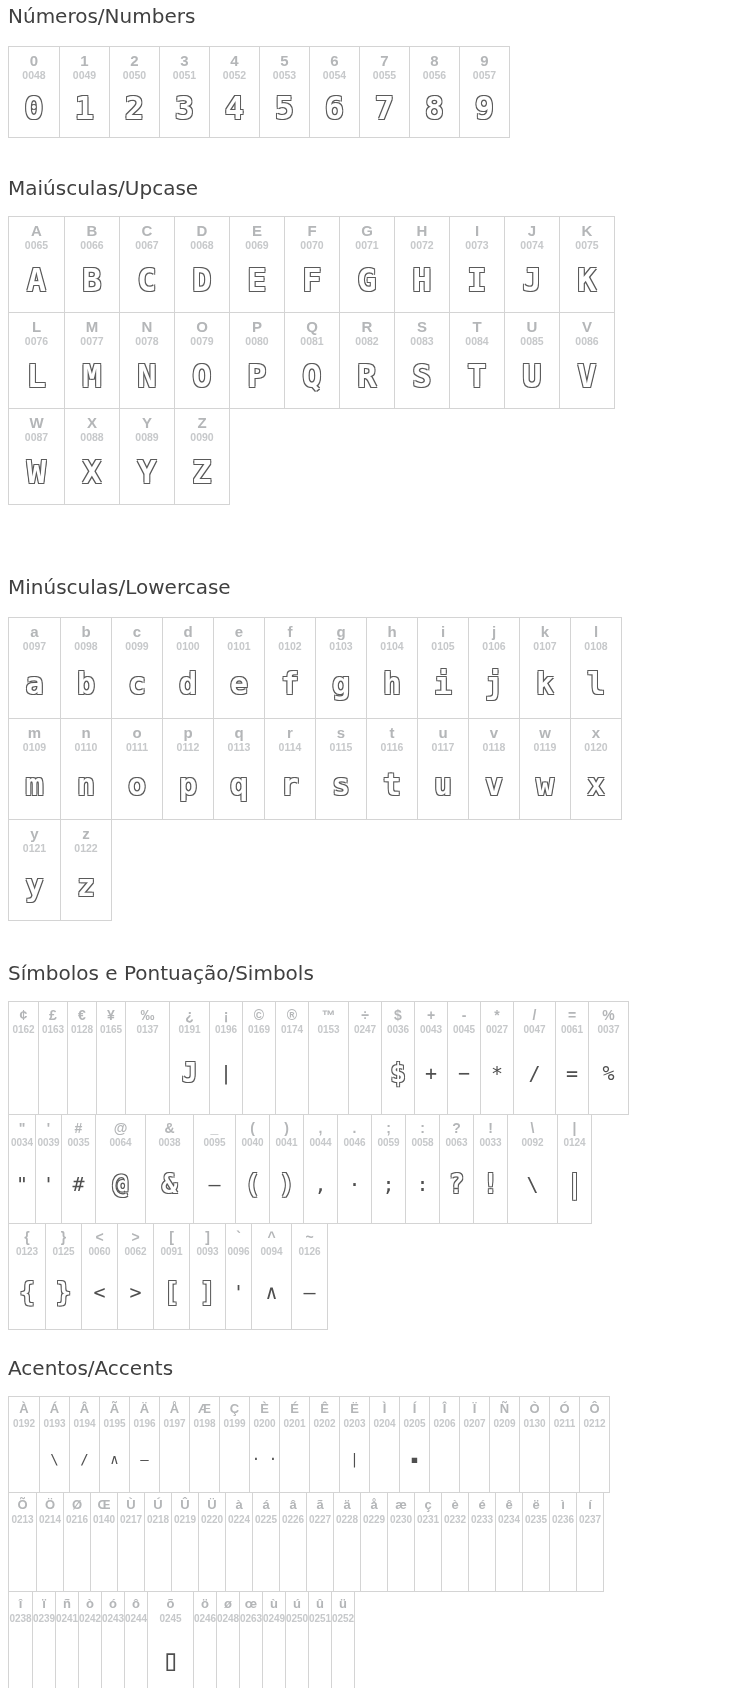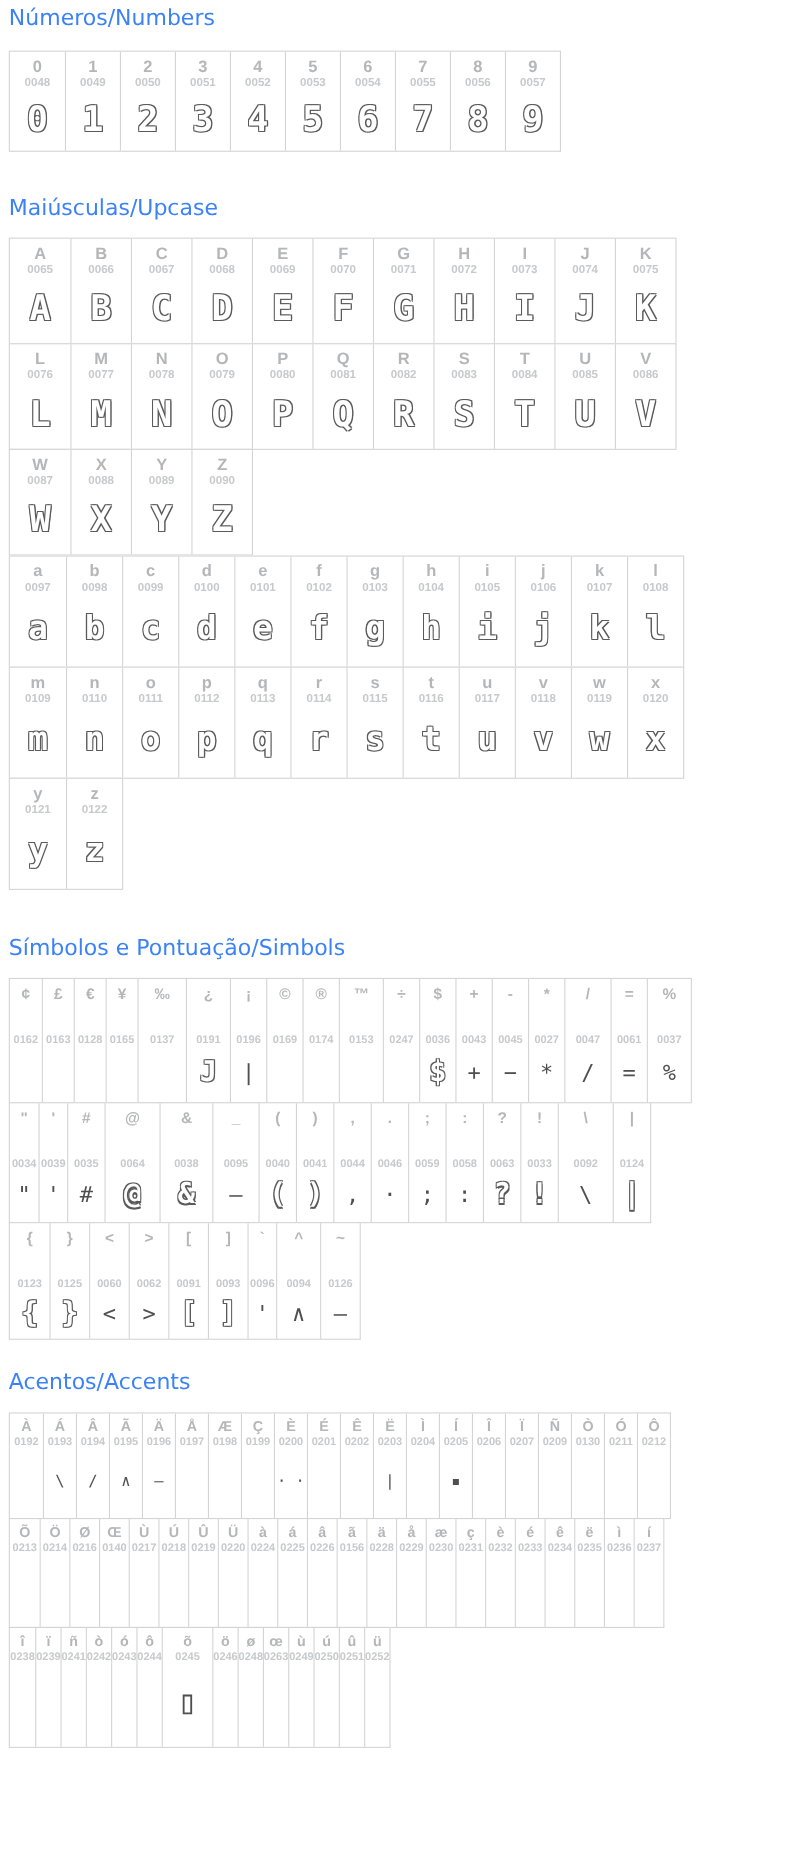--- a/index.html
+++ b/index.html
@@ -3,21 +3,21 @@
 <meta charset="utf-8">
 <style>
   html,body{margin:0;padding:0;background:#fff;}
   body{
     width:730px;min-height:1688px;box-sizing:border-box;
     padding:2px 0 20px 8px;
     font-family:"Liberation Sans",sans-serif;
   }
   .section{display:block;}
   .sec-title{
-    font-size:20px;font-weight:400;color:#3b82f6;
+    font-size:20px;font-weight:400;color:#404040;
     font-family:"DejaVu Sans","Liberation Sans",sans-serif;
   }
   .sec-numbers  .sec-title{margin:2px 0 18px 0;}
   .sec-upcase   .sec-title{margin:38px 0 16px 0;}
   .sec-lowercase .sec-title{margin:70px 0 18px 0;}
   .sec-symbols  .sec-title{margin:40px 0 16px 0;}
   .sec-accents  .sec-title{margin:26px 0 16px 0;}
 
   .gtable{display:block;}
   .grow{display:flex;width:max-content;border:1px solid #d4d4d4;background:#fff;}
@@ -50,21 +50,21 @@
   .sec-numbers .cell{width:50px;height:90px;}
   .sec-numbers .glyph{font-size:32px;}
   
   .sec-upcase .cell{width:55px;height:95px;}
   .sec-upcase .glyph{font-size:32px;}
   
   .sec-lowercase .cell{width:51px;height:100px;}
   .sec-lowercase .glyph{font-size:30px;}
   
   .sec-symbols .ch{font-size:14px;}
-  .sec-symbols .code{font-size:10px;margin-top:28px;}
+  .sec-symbols .code{font-size:10px;}
   .sec-symbols .cell{width:33px;}
   .sec-symbols .glyph.o{font-size:26px;}
   .sec-symbols .glyph.s{font-size:20px;}
   .sec-symbols .gtable .grow:nth-child(1){height:112px;}
   .sec-symbols .gtable .grow:nth-child(2){height:108px;}
   .sec-symbols .gtable .grow:nth-child(3){height:105px;}
   .sec-symbols .gtable .grow:nth-child(1) .cell:nth-child(-n+4){width:29px;}
   .sec-symbols .gtable .grow:nth-child(1) .cell:nth-child(5){width:44px;}
   .sec-symbols .gtable .grow:nth-child(1) .cell:nth-child(6){width:40px;}
   .sec-symbols .gtable .grow:nth-child(1) .cell:nth-child(10){width:40px;}
@@ -289,20 +289,21 @@
           </div>
           <div class="cell">
             <div class="ch">Z</div>
             <div class="code">0090</div>
             <div class="glyph o">Z</div>
           </div>
         </div>
       </div>
     </section>
     <section class="section sec-lowercase">
+      <h2 class="sec-title">Minúsculas/Lowercase</h2>
       <div class="gtable">
         <div class="grow">
           <div class="cell">
             <div class="ch">a</div>
             <div class="code">0097</div>
             <div class="glyph o">a</div>
           </div>
           <div class="cell">
             <div class="ch">b</div>
             <div class="code">0098</div>
@@ -817,21 +818,21 @@
             <div class="code">0225</div>
             <div class="glyph s"></div>
           </div>
           <div class="cell">
             <div class="ch">â</div>
             <div class="code">0226</div>
             <div class="glyph s"></div>
           </div>
           <div class="cell">
             <div class="ch">ã</div>
-            <div class="code">0156</div>
+            <div class="code">0227</div>
             <div class="glyph s"></div>
           </div>
           <div class="cell">
             <div class="ch">ä</div>
             <div class="code">0228</div>
             <div class="glyph s"></div>
           </div>
           <div class="cell">
             <div class="ch">å</div>
             <div class="code">0229</div>

